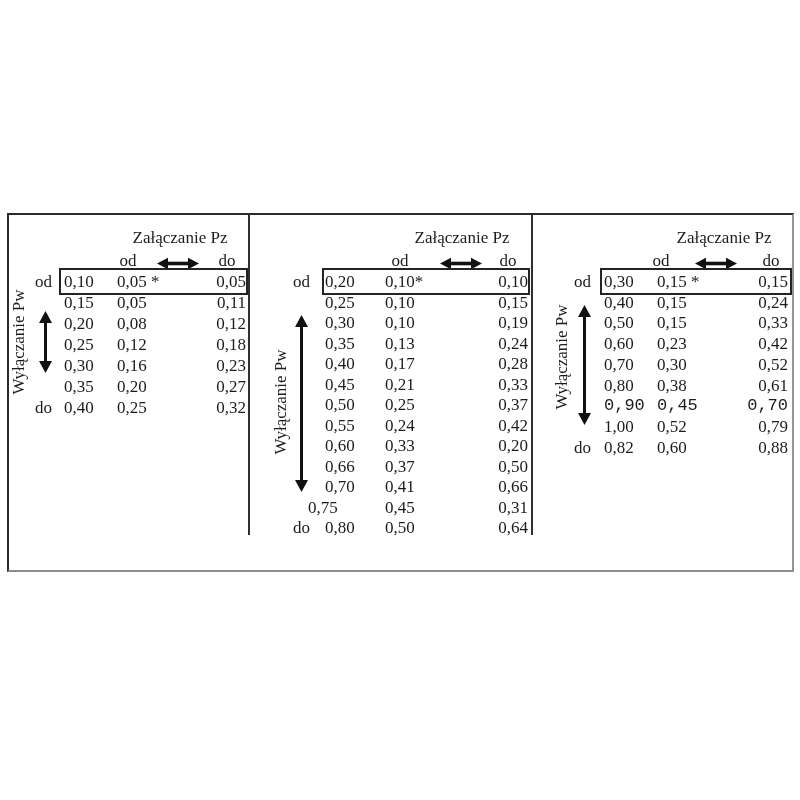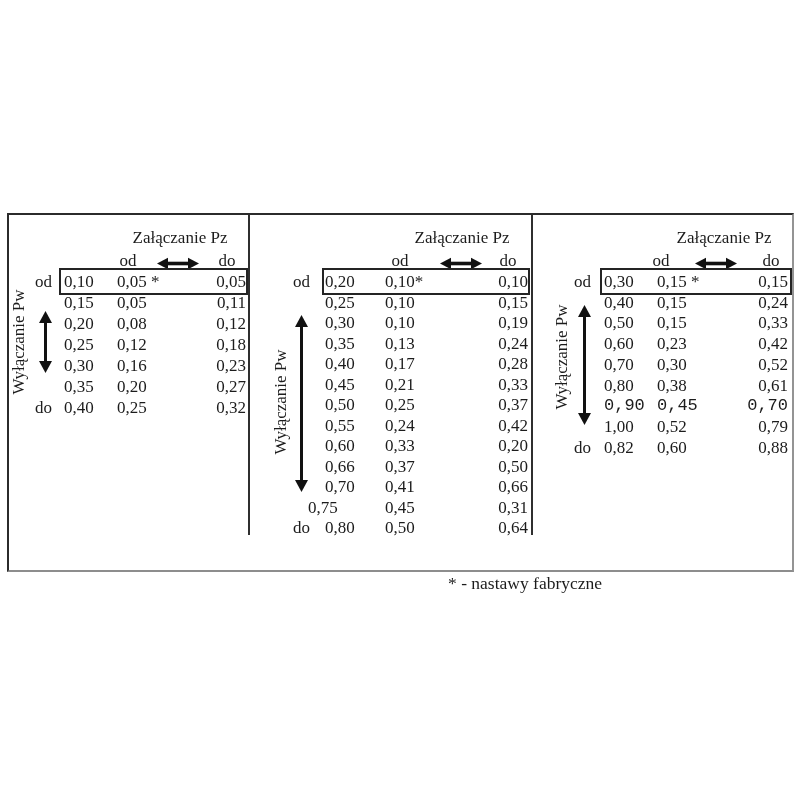--- a/index.html
+++ b/index.html
@@ -270,15 +270,14 @@
           <span class="vaxis-label" style="left: 29px; top: 142px;">Wyłączanie Pw</span>
           <span class="varrow" style="left: 44px; top: 90px;"><svg width="15" height="120" viewBox="0 0 15 120">
               <rect x="6" y="9" width="3" height="102" fill="#111"></rect>
               <polygon points="7.5,0 1,12 14,12" fill="#111"></polygon>
               <polygon points="7.5,120 1,108 14,108" fill="#111"></polygon>
             </svg></span>
         </div>
     </div>
   </div>
 
-  <div class="footnote">* - nastawy fabryczne</div>
 
 </div>
 
 </body></html>

